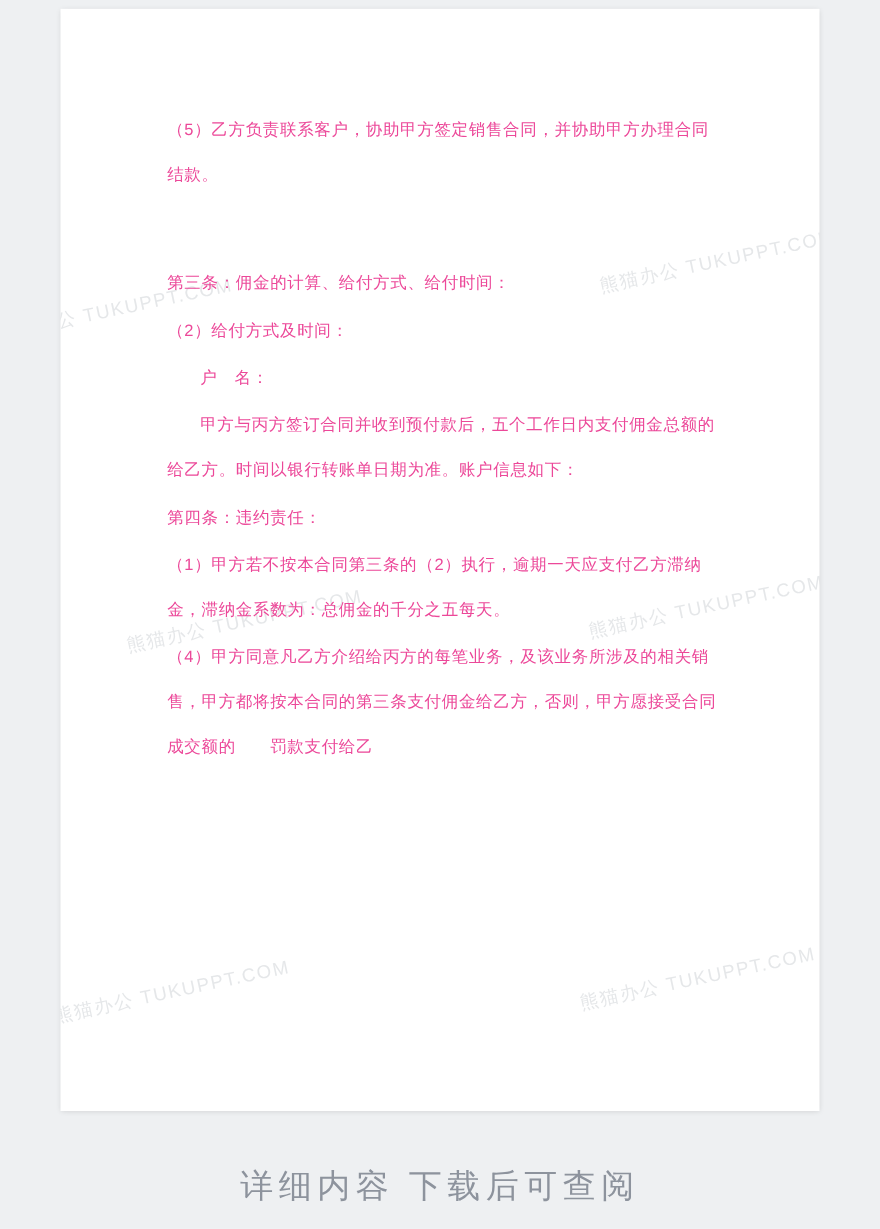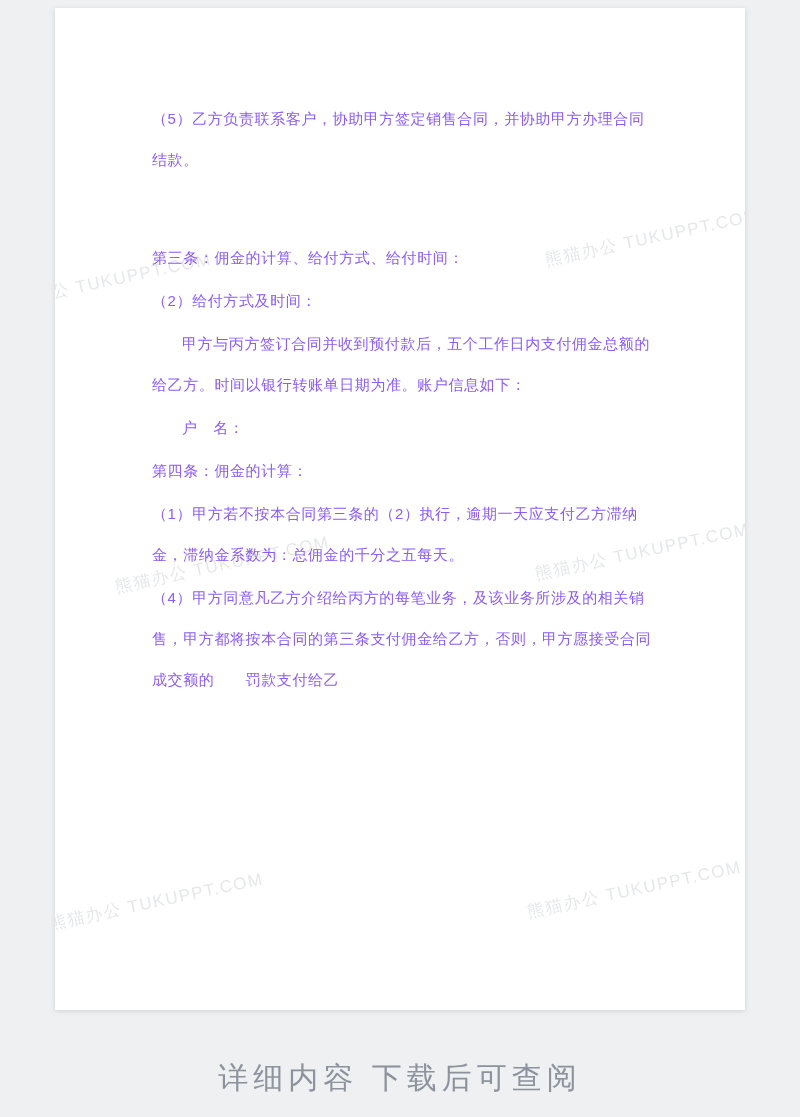--- a/index.html
+++ b/index.html
@@ -18,21 +18,21 @@
     height: 1002px;
     background: #ffffff;
     box-shadow: 0 1px 5px rgba(0,0,0,0.13);
     overflow: hidden;
   }
   .content {
     position: relative;
     z-index: 2;
     padding: 90px 92px 0 97px;
     font-size: 15px;
-    color: #8b5cf6;
+    color: #ec4899;
     line-height: 41px;
     letter-spacing: 0.6px;
   }
   .content p { margin: 0 0 2px 0; }
   .content p.indent { text-indent: 2em; }
   .content p.gap-after { margin-bottom: 57px; }
   .watermark {
     position: absolute;
     z-index: 1;
     color: rgba(170, 174, 182, 0.30);
@@ -74,23 +74,23 @@
   <span class="watermark wm-2">熊猫办公 TUKUPPT.COM</span>
   <span class="watermark wm-3">熊猫办公 TUKUPPT.COM</span>
   <span class="watermark wm-4">熊猫办公 TUKUPPT.COM</span>
   <span class="watermark wm-5">熊猫办公 TUKUPPT.COM</span>
   <span class="watermark wm-6">熊猫办公 TUKUPPT.COM</span>
 
   <div class="content">
     <p class="gap-after">（5）乙方负责联系客户，协助甲方签定销售合同，并协助甲方办理合同结款。</p>
     <p>第三条：佣金的计算、给付方式、给付时间：</p>
     <p>（2）给付方式及时间：</p>
+    <p class="indent">户　名：</p>
     <p class="indent">甲方与丙方签订合同并收到预付款后，五个工作日内支付佣金总额的　　给乙方。时间以银行转账单日期为准。账户信息如下：</p>
-    <p class="indent">户　名：</p>
-    <p>第四条：佣金的计算：</p>
+    <p>第四条：违约责任：</p>
     <p>（1）甲方若不按本合同第三条的（2）执行，逾期一天应支付乙方滞纳金，滞纳金系数为：总佣金的千分之五每天。</p>
     <p>（4）甲方同意凡乙方介绍给丙方的每笔业务，及该业务所涉及的相关销售，甲方都将按本合同的第三条支付佣金给乙方，否则，甲方愿接受合同成交额的　　罚款支付给乙</p>
   </div>
 </div>
 
 <div class="footer-bar">
   <span>详细内容 下载后可查阅</span>
 </div>
 
 </body></html>

